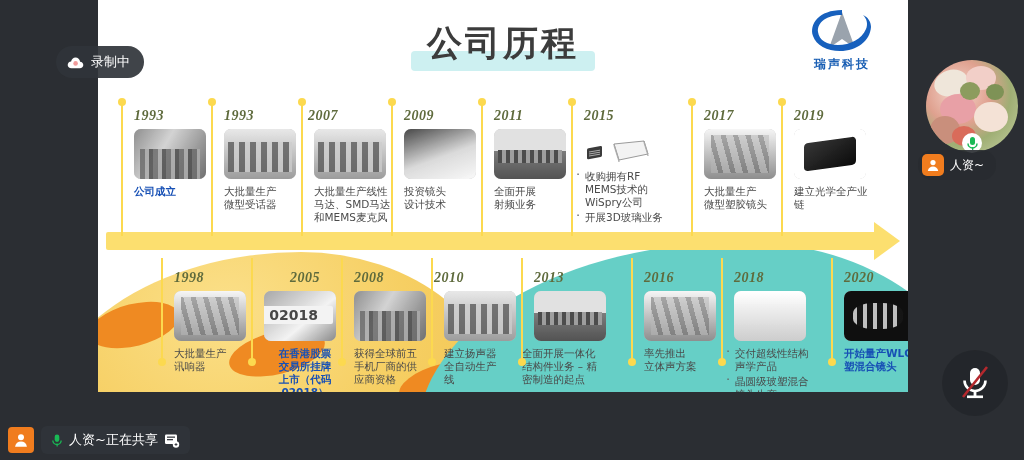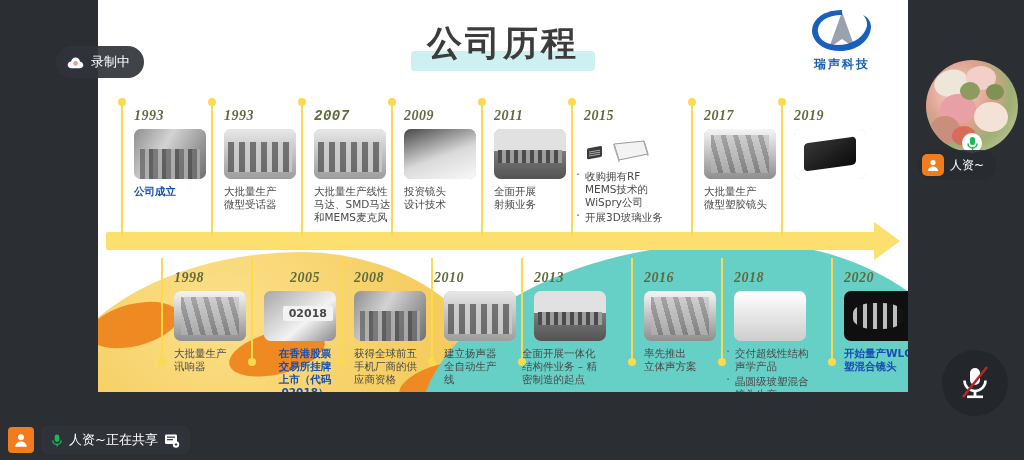--- a/index.html
+++ b/index.html
@@ -151,22 +151,22 @@
   .tx.dark   { background: #141414; }
   .tx.dark::after{ content:""; position:absolute; left:12%; top:24%; width:70%; height:52%;
       background: repeating-linear-gradient(90deg,#cfcfcf 0 4px,#1b1b1b 4px 10px); border-radius:40%; opacity:.9;}
   .tx.white  { background: linear-gradient(180deg,#fafafa 0%,#c9c9c9 100%); }
   .tx.grayblue{ background: linear-gradient(140deg,#9aa7b4 0%,#e9eef2 60%,#7d8a97 100%); }
   .tx.printer{ background:#ffffff; }
   .tx.printer::after{ content:""; position:absolute; left:14%; top:22%; width:72%; height:56%;
       background: linear-gradient(150deg,#3a3a3a 0%,#101010 100%); border-radius:4px; transform: skewY(-8deg);}
   .badge-02018 {
     position: absolute; right: 3px; top: 15px;
-    background: #e9eef6; color: #1b4fa0; font-size: 11px; font-weight: bold;
-    padding: 1px 6px; border-radius: 2px;
+    background: #e9eef6; color: #1b4fa0; font-size: 14px; font-weight: bold;
+    padding: 1px 15px; border-radius: 2px;
     font-family: "DejaVu Sans", "Liberation Sans", sans-serif;
   }
 
   
   #rec-badge {
     position: absolute; left: 56px; top: 46px;
     display: flex; align-items: center; gap: 7px;
     background: rgba(48,52,58,.92); color: #fff;
     padding: 7px 14px 7px 11px; border-radius: 17px;
     font-size: 13px; font-family: "DejaVu Sans", "Liberation Sans", sans-serif;
@@ -265,21 +265,21 @@
             <div class="tx factory"></div>
           </div>
           <div class="desc" style="margin-left: 14px;">
             <div>大批量生产</div>
             <div>微型受话器</div>
           </div>
         </div>
         <div class="ev top" style="left: 202px;">
           <div class="stem" style="top: -8px; height: 136px;"></div>
           <div class="dot" style="top: -10px;"></div>
-          <div class="year" style="margin-left: 14px; font-family: Liberation Mono, monospace;">2007</div>
+          <div class="year" style="margin-left: 8px;">2007</div>
           <div class="thumb" style="margin-left: 14px;">
             <div class="tx factory"></div>
           </div>
           <div class="desc" style="margin-left: 14px;">
             <div>大批量生产线性</div>
             <div>马达、SMD马达</div>
             <div>和MEMS麦克风</div>
           </div>
         </div>
         <div class="ev top" style="left: 292px;">
@@ -341,20 +341,23 @@
             <div>大批量生产</div>
             <div>微型塑胶镜头</div>
           </div>
         </div>
         <div class="ev top" style="left: 682px;">
           <div class="stem" style="top: -8px; height: 136px;"></div>
           <div class="dot" style="top: -10px;"></div>
           <div class="year" style="margin-left: 14px;">2019</div>
           <div class="thumb" style="margin-left: 14px;">
             <div class="tx printer"></div>
+          </div>
+          <div class="desc" style="margin-left: 14px;">
+            <div>建立光学全产业链</div>
           </div>
         </div>
         <div class="ev bot" style="left: 62px;">
           <div class="stem" style="top: -12px; height: 104px;"></div>
           <div class="dot" style="top: 88px;"></div>
           <div class="year" style="margin-left: 14px;">1998</div>
           <div class="thumb" style="margin-left: 14px;">
             <div class="tx hall"></div>
           </div>
           <div class="desc" style="margin-left: 14px;">

